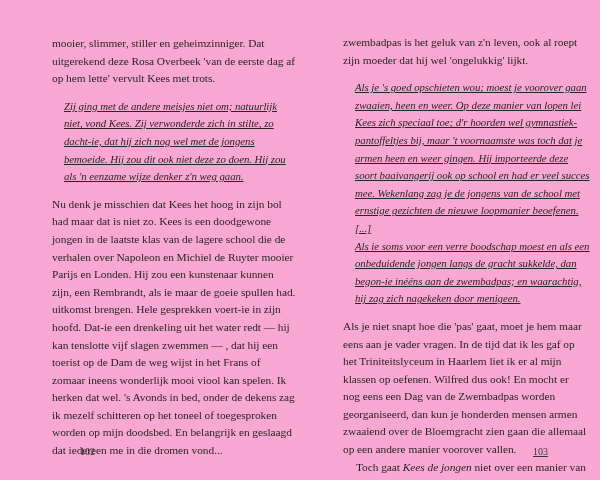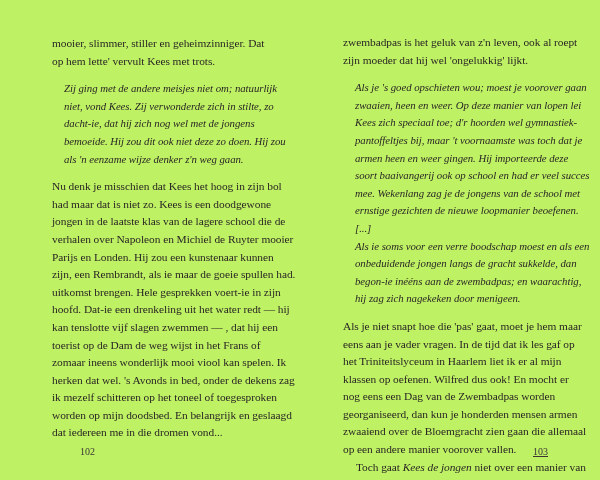--- a/index.html
+++ b/index.html
@@ -2,51 +2,52 @@
 <html><head>
   <meta charset="utf-8">
   <style>
     html, body { margin: 0; padding: 0; }
     body {
       width: 600px; height: 480px; overflow: hidden;
       background: #ffffff;
       font-family: "DejaVu Serif", "Liberation Serif", serif;
       color: #2a2524;
     }
-    .spread { position: relative; width: 600px; height: 480px; background: #bef264; }
+    .spread { position: relative; width: 600px; height: 480px; background: #f9a8d4; }
     .page { position: absolute; top: 0; height: 480px; }
     .page.left { left: 52px; width: 230px; }
     .page.right { left: 343px; width: 203px; }
     .text {
       position: absolute; left: 0; right: 0; top: 35px;
       font-family: "Liberation Serif", "DejaVu Serif", serif;
       font-size: 11.4px; line-height: 17.6px; letter-spacing: -0.05px;
     }
     .page.right .text { top: 34px; }
     .line { display: block; white-space: nowrap; height: 17.6px; }
-    .quote .line { padding-left: 12px; font-style: italic; font-size: 10.8px; }
+    .quote .line { padding-left: 12px; font-style: italic; font-size: 10.8px; text-decoration: underline; }
     .quote { margin: 10px 0; }
     .indent { padding-left: 13px; }
     .folio {
       position: absolute; top: 446px;
       font-family: "Liberation Serif", serif; font-size: 10px; color: #3a3433;
     }
     .page.left .folio { left: 28px; }
     .page.right .folio { right: -2px; text-decoration: underline; }
     i { font-style: italic; }
   </style>
 </head>
 <body>
 
 <div class="spread">
 
   <div class="page left">
     <div class="text">
       <div>
         <span class="line">mooier, slimmer, stiller en geheimzinniger. Dat</span>
+        <span class="line">uitgerekend deze Rosa Overbeek 'van de eerste dag af</span>
         <span class="line">op hem lette' vervult Kees met trots.</span>
       </div>
       <div class="quote">
         <span class="line">Zij ging met de andere meisjes niet om; natuurlijk</span>
         <span class="line">niet, vond Kees. Zij verwonderde zich in stilte, zo</span>
         <span class="line">dacht-ie, dat hij zich nog wel met de jongens</span>
         <span class="line">bemoeide. Hij zou dit ook niet deze zo doen. Hij zou</span>
         <span class="line">als 'n eenzame wijze denker z'n weg gaan.</span>
       </div>
       <div>

